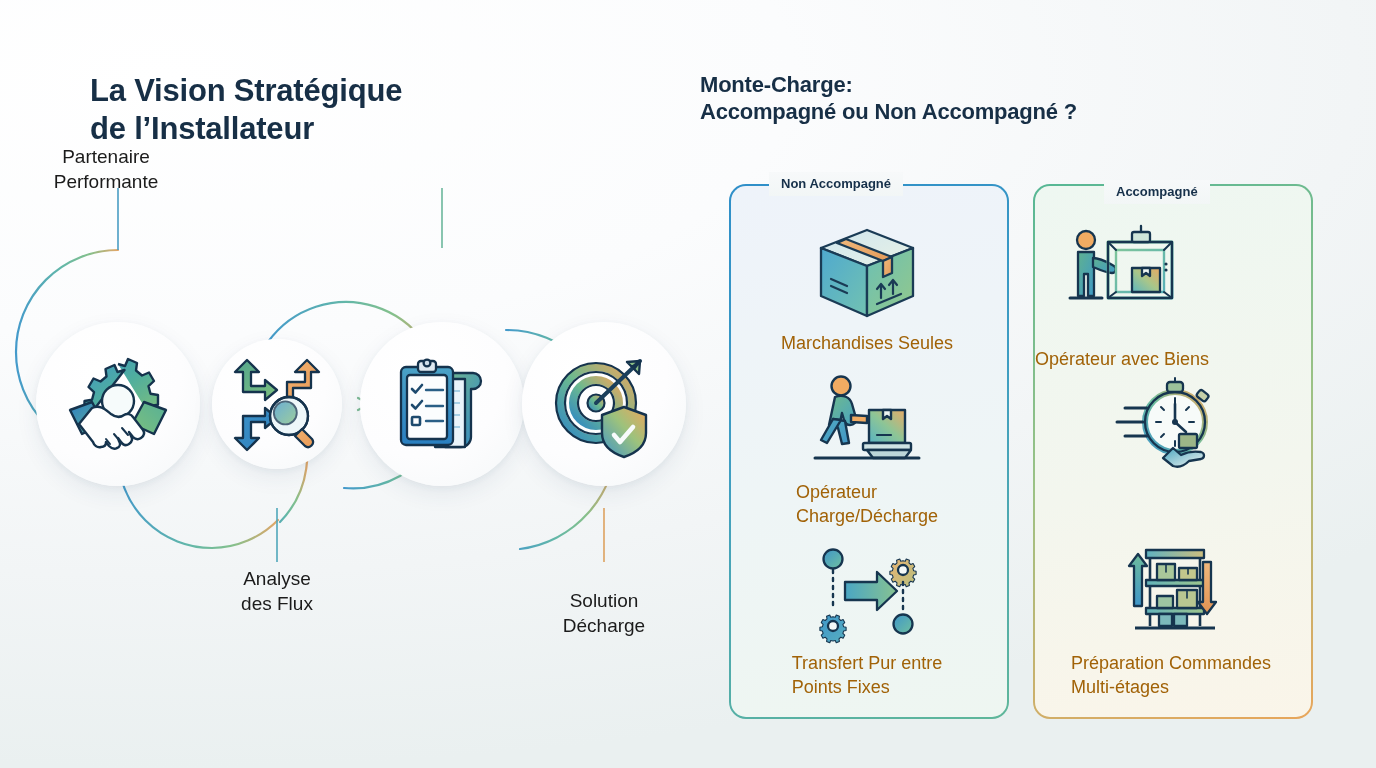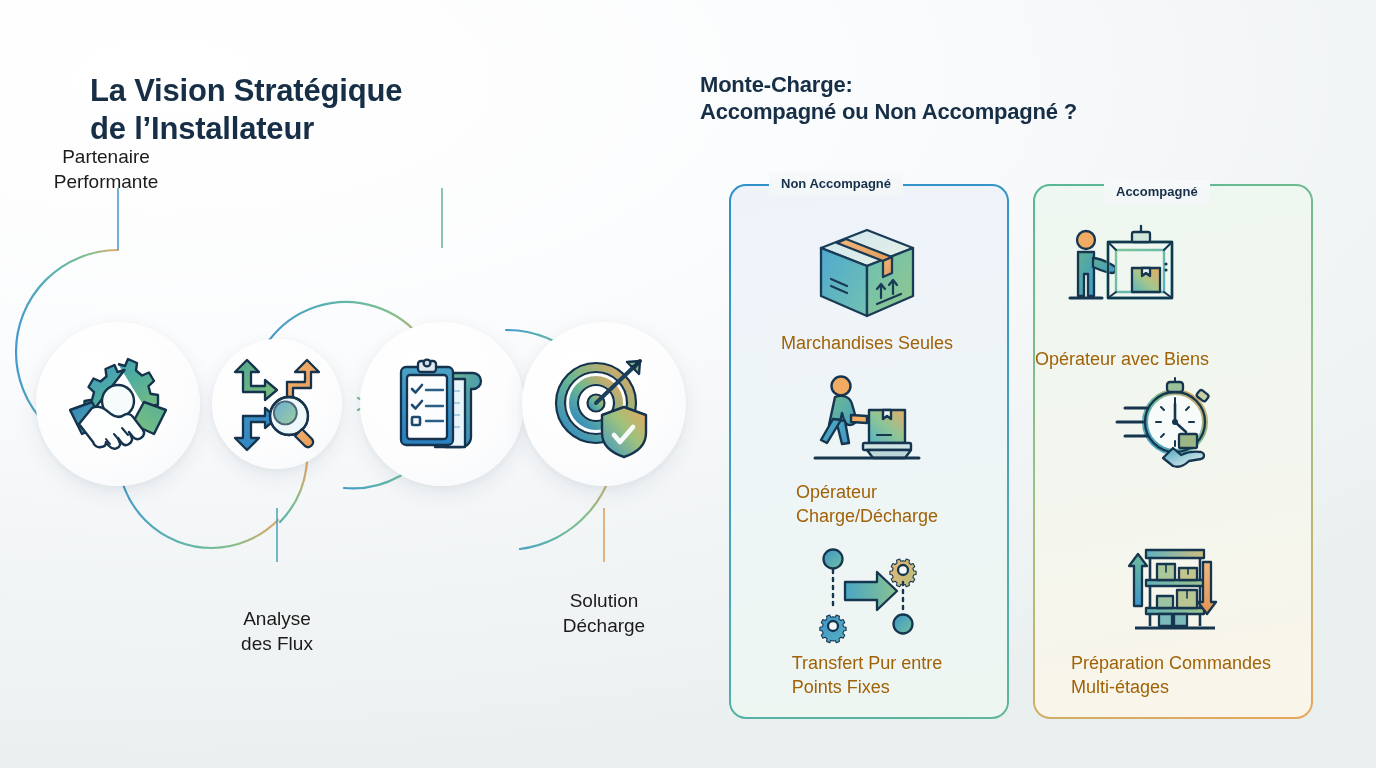--- a/index.html
+++ b/index.html
@@ -289,21 +289,21 @@
           <path d="M66 84 l6 7 l13-15" fill="none" stroke="#f7fbfb" stroke-width="4.6" stroke-linecap="round" stroke-linejoin="round"></path>
         </svg>
       </span>
     </div>
 
     <div class="nlabel" style="left:26px;top:-26px;width:160px;">
       <div>Partenaire</div>
       <div>Performante</div>
     </div>
 
-    <div class="nlabel" style="left:197px;top:396px;width:160px;margin-top:40px;">
+    <div class="nlabel" style="left:197px;top:396px;width:160px;">
       <div>Analyse</div>
       <div>des Flux</div>
     </div>
 
 
     <div class="nlabel" style="left:509px;top:396px;width:190px;margin-top:22px;">
       <div>Solution</div>
       <div>Décharge</div>
     </div>
   </div>

